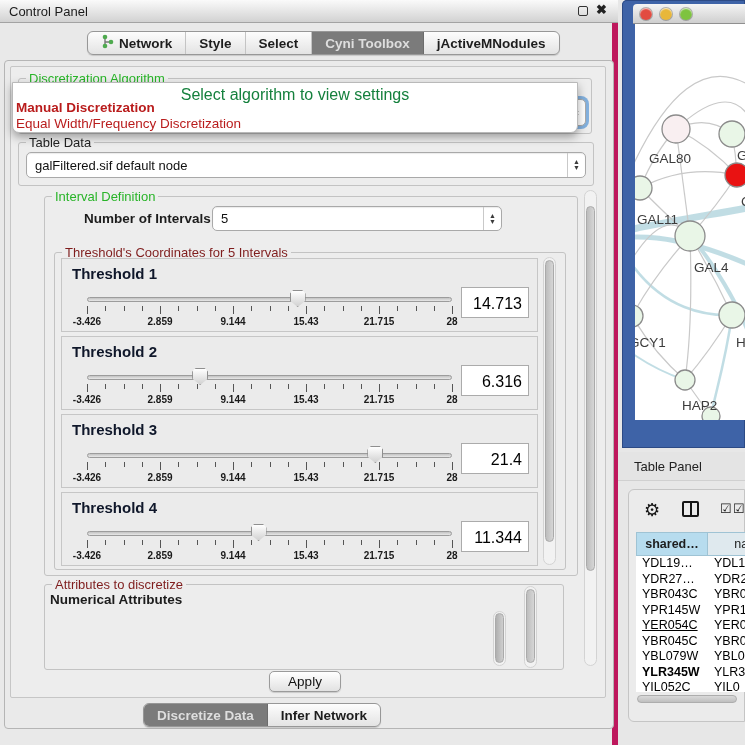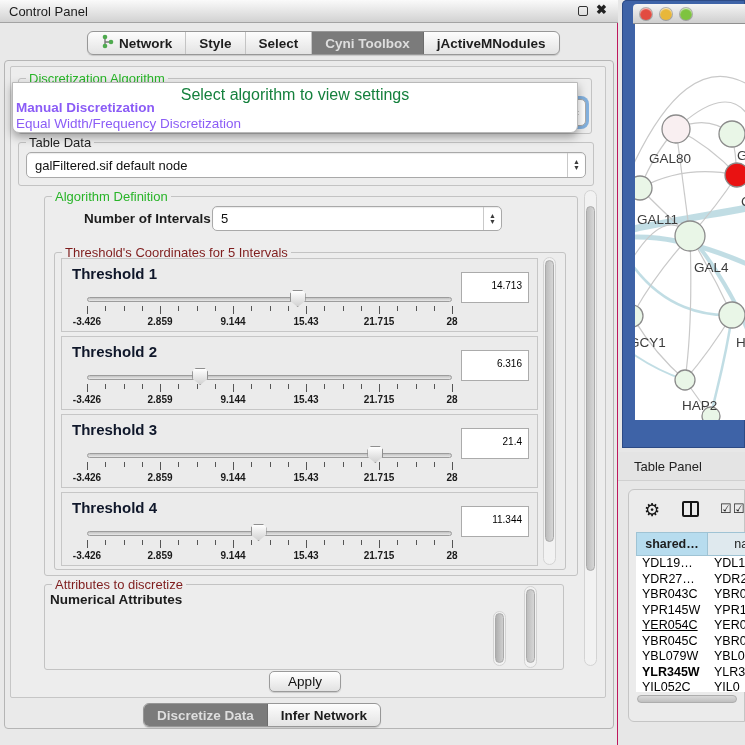--- a/index.html
+++ b/index.html
@@ -1,21 +1,21 @@
 <!DOCTYPE html>
 <html><head>
 <meta charset="utf-8">
 <style>
   * { margin:0; padding:0; box-sizing:border-box; }
   html,body { width:745px; height:745px; overflow:hidden; }
   body { font-family:"Liberation Sans", sans-serif; background:#e7e7e7; position:relative; font-size:13px; color:#1c1c1c; }
   .abs { position:absolute; }
 
   
-  #cp { left:0; top:0; width:618px; height:745px; background:#e9e9e9; border-right:1px solid #be185d; }
+  #cp { left:0; top:0; width:618px; height:745px; background:#e9e9e9; border-right:6px solid #be185d; }
   #cp-titlebar { left:0; top:0; width:618px; height:23px; background:linear-gradient(#fafafa,#d2d2d2); border-bottom:1px solid #a3a3a3; }
   #cp-title { left:9px; top:4px; font-size:13px; color:#1b1b1b; }
   #float-btn { left:578px; top:6px; width:10px; height:10px; border:1.6px solid #333; border-radius:2px; }
   #close-btn { left:596px; top:2px; font-size:13px; font-weight:bold; color:#222; }
 
   
   .tabbar { display:flex; border:1px solid #979797; border-radius:6px; overflow:hidden; background:linear-gradient(#fdfdfd,#e3e3e3); height:24px; box-shadow:0 1px 1px rgba(0,0,0,.15); }
   .tab { display:flex; align-items:center; justify-content:center; padding:0 13px; font-weight:600; font-size:13.5px; color:#1d1d1d; border-right:1px solid #c4c4c4; white-space:nowrap; cursor:default; }
   .tab:last-child { border-right:none; }
   .tab.sel { background:#7b7b7b; color:#dedede; border-right:1px solid #6c6c6c; }
@@ -33,31 +33,31 @@
   .t-dark  { color:#222; }
 
   
   .combo { background:#fff; border:1px solid #a9a9a9; border-radius:5px; display:flex; align-items:center; padding-left:8px; font-size:13px; color:#111; box-shadow:inset 0 1px 1px rgba(0,0,0,.08); }
   .combo .stepper { margin-left:auto; width:18px; height:100%; border-left:1px solid #c9c9c9; display:flex; flex-direction:column; align-items:center; justify-content:center; color:#3a3a3a; }
   .combo .stepper span { font-size:7px; line-height:6px; }
 
   
   #algo-popup { left:12px; top:82px; width:566px; height:51px; background:#fff; border:1px solid #b9b9b9; border-radius:0 0 7px 7px; box-shadow:0 4px 10px rgba(0,0,0,.35); z-index:50; }
   #algo-popup .ph { text-align:center; color:#15803d; font-size:16px; padding-top:3px; height:17px; }
-  #algo-popup .item { font-size:13.5px; padding:0 3px; height:16px; line-height:16px; color:#8b5cf6; }
+  #algo-popup .item { font-size:13.5px; padding:0 3px; height:16px; line-height:16px; color:#b91c1c; }
   #algo-popup .item.b { font-weight:bold; }
 
   
   .thr-box { position:absolute; left:61px; width:477px; height:74px; background:#ebebeb; border:1px solid #c6c6c6; }
   .thr-label { position:absolute; left:10px; top:6px; font-weight:bold; font-size:15px; color:#0f172a; }
   .thr-track { position:absolute; left:25px; top:38px; width:365px; height:5px; border:1px solid #9c9c9c; border-radius:3px; background:linear-gradient(#c2c2c2,#e8e8e8); }
   .thr-thumb { position:absolute; top:31px; width:16px; height:17px; background:linear-gradient(#ffffff,#d2d2d2); border:1px solid #8f8f8f; clip-path:polygon(50% 100%,100% 62%,100% 22%,78% 0,22% 0,0 22%,0 62%); }
   .tick { position:absolute; width:1px; background:#555; }
   .tick-label { position:absolute; font-size:10px; font-weight:600; color:#1a1a1a; transform:translateX(-50%); white-space:nowrap; }
-  .thr-value { position:absolute; left:399px; top:13px; width:68px; height:31px; background:#fff; border:1px solid #ababab; font-size:10px; color:#000; text-align:right; padding:7px 6px 0 0; }
+  .thr-value { position:absolute; left:399px; top:28px; width:68px; height:31px; background:#fff; border:1px solid #ababab; font-size:16px; color:#000; text-align:right; padding:7px 6px 0 0; }
 
   
   .vsb { background:#f2f2f2; border:1px solid #d3d3d3; border-radius:7px; }
   .vsb .vth { position:absolute; left:1px; width:9px; background:linear-gradient(90deg,#bdbdbd,#d6d6d6); border-radius:6px; border:1px solid #aaa; }
   .hsb-thumb { background:linear-gradient(#d9d9d9,#bfbfbf); border:1px solid #adadad; border-radius:6px; }
 
   
   #attr-list { left:64px; top:610px; width:444px; height:57px; background:#fff; border:1px solid #bdbdbd; overflow:hidden; }
   #attr-list .li { font-size:13.5px; color:#111; padding-left:14px; height:19px; line-height:19px; }
 
@@ -138,21 +138,21 @@
   <div class="abs group-title t-dark" style="left:26px; top:135px;">Table Data</div>
   <div class="abs combo" style="left:26px; top:152px; width:560px; height:26px;">
     <span>galFiltered.sif default node</span>
     <div class="stepper">
         <span>▲</span>
         <span>▼</span>
       </div>
   </div>
 
   <div class="abs groupbox" style="left:44px; top:196px; width:534px; height:380px;"></div>
-  <div class="abs group-title t-green" style="left:52px; top:189px;">Algorithm Definition</div>
+  <div class="abs group-title t-green" style="left:52px; top:189px;">Interval Definition</div>
 
   <div class="abs" style="left:84px; top:211px; font-weight:bold; font-size:13.5px;">Number of Intervals</div>
   <div class="abs combo" style="left:212px; top:206px; width:290px; height:25px;">
     <span>5</span>
     <div class="stepper">
         <span>▲</span>
         <span>▼</span>
       </div>
   </div>
 

